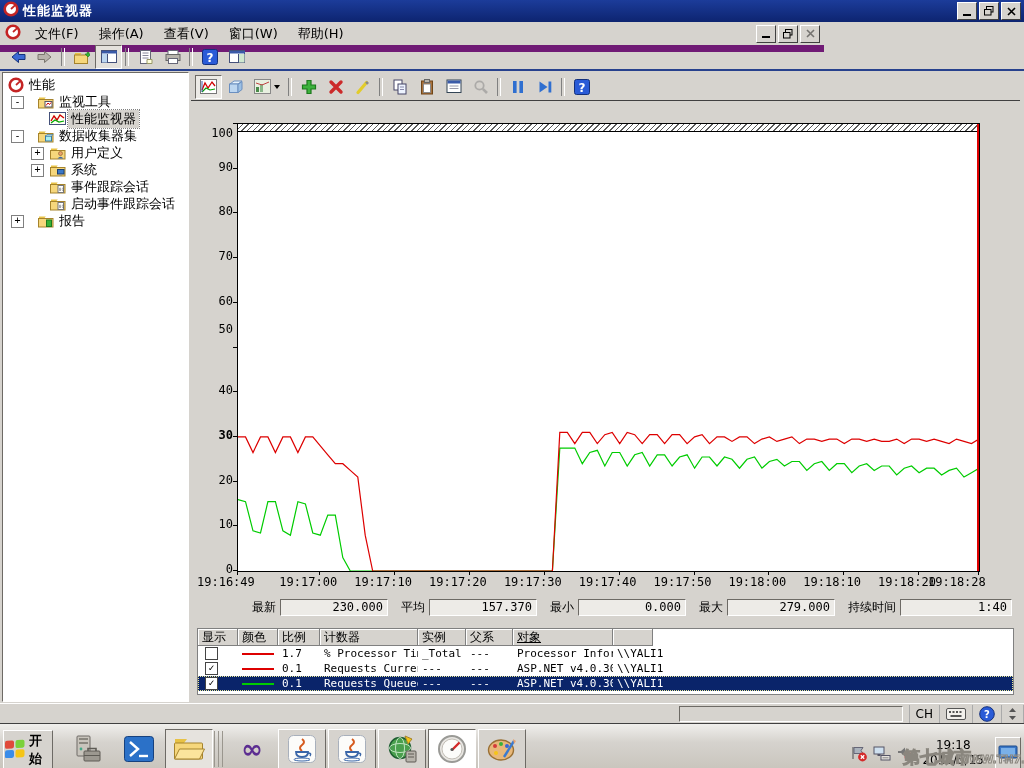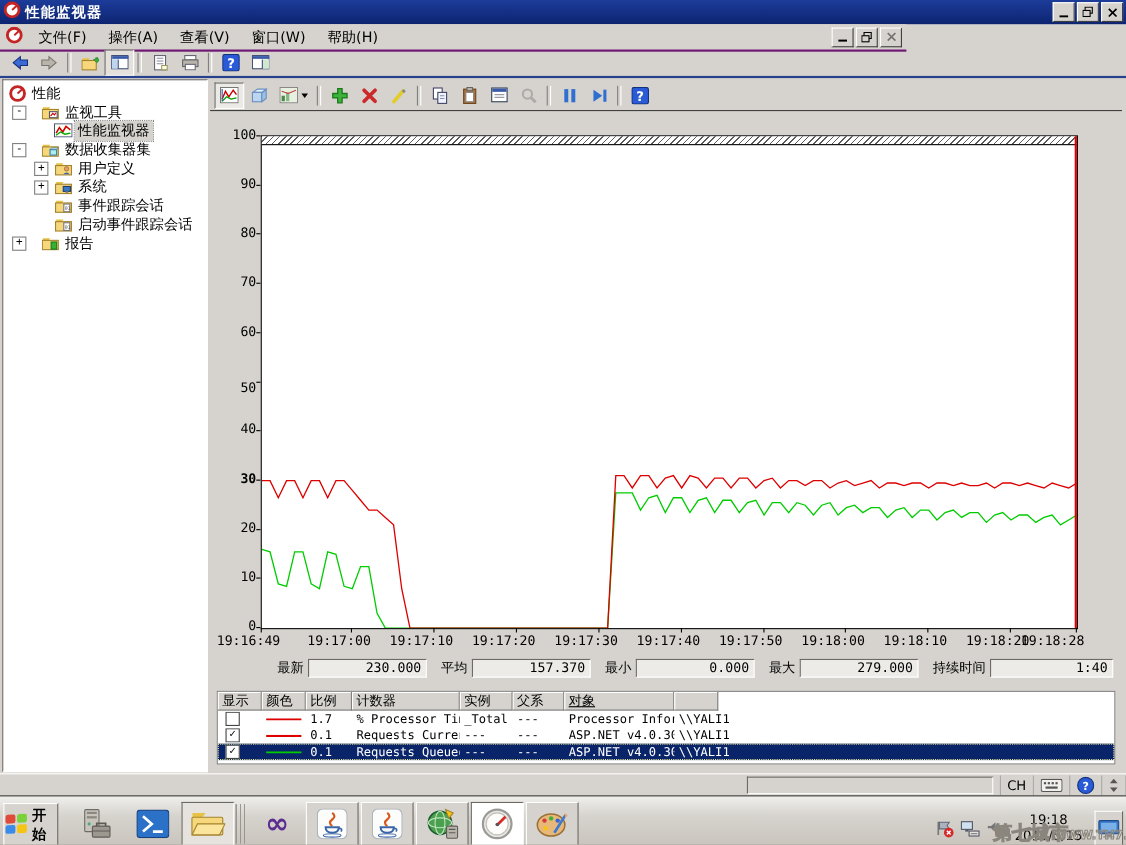--- a/index.html
+++ b/index.html
@@ -12,21 +12,21 @@
   .titlebar{position:absolute;left:0;top:0;width:1024px;height:22px;
             background:linear-gradient(#1c3c9a,#0d2470);display:flex;align-items:center;color:#fff;}
   .titlebar .app-ico{margin-left:3px;}
   .title-text{font-weight:bold;font-size:13px;margin-left:4px;letter-spacing:1px;}
   .win-controls{margin-left:auto;display:flex;gap:2px;margin-right:3px;}
   .ctl-btn{width:18px;height:16px;background:#d6d3ce;border:1px solid;
            border-color:#fff #404040 #404040 #fff;display:flex;align-items:center;justify-content:center;}
   .ctl-btn.disabled svg{opacity:.45;}
   
   .menubar{position:absolute;left:0;top:22px;width:824px;height:23px;background:#d6d3ce;
-           display:flex;align-items:center;border-bottom:2px solid #701a75;}
+           display:flex;align-items:center;border-bottom:7px solid #701a75;}
   .menubar .app-ico{margin:0 4px 0 5px;}
   .menu-item{padding:2px 10px;font-size:13px;}
   .child-controls{margin-left:auto;display:flex;gap:2px;margin-right:4px;}
   
   .toolbar-main{position:absolute;left:0;top:45px;width:1024px;height:24px;display:flex;align-items:center;padding-left:4px;}
   .blue-sep{position:absolute;left:0;top:69px;width:1024px;height:2px;background:#27418d;}
   .tbtn{width:25px;height:22px;display:flex;align-items:center;justify-content:center;border:1px solid transparent;}
   .tbtn.pressed{border-color:#6d6a65 #ffffff #ffffff #6d6a65;background:#e4e1dc;}
   .tbtn.toggled{border-color:#6d6a65 #ffffff #ffffff #6d6a65;background:#eceae6;}
   .tbtn.disabled{opacity:.55;}
@@ -425,31 +425,31 @@
       <div class="ylabel" style="left: 199px; top: 562px;">0</div>
       <div class="ytick" style="top: 570px;"></div>
       <div class="ylabel" style="left: 199px; top: 517.3px;">10</div>
       <div class="ytick" style="top: 525.3px;"></div>
       <div class="ylabel" style="left: 199px; top: 472.6px;">20</div>
       <div class="ytick" style="top: 480.6px;"></div>
       <div class="ylabel" style="left: 199px; top: 427.9px; font-weight: bold;">30</div>
       <div class="ytick" style="top: 435.9px;"></div>
       <div class="ylabel" style="left: 199px; top: 383.2px;">40</div>
       <div class="ytick" style="top: 391.2px;"></div>
-      <div class="ylabel" style="left: 199px; top: 345px;">50</div>
+      <div class="ylabel" style="left: 199px; top: 322px;">50</div>
       <div class="ytick" style="top: 346.5px;"></div>
       <div class="ylabel" style="left: 199px; top: 293.8px;">60</div>
       <div class="ytick" style="top: 301.8px;"></div>
       <div class="ylabel" style="left: 199px; top: 249.1px;">70</div>
       <div class="ytick" style="top: 257.1px;"></div>
       <div class="ylabel" style="left: 199px; top: 204.4px;">80</div>
       <div class="ytick" style="top: 212.4px;"></div>
       <div class="ylabel" style="left: 199px; top: 159.7px;">90</div>
       <div class="ytick" style="top: 167.7px;"></div>
-      <div class="ylabel" style="left: 199px; top: 115px;">100</div>
+      <div class="ylabel" style="left: 199px; top: 126px;">100</div>
       <div class="ytick" style="top: 123px;"></div>
     </div>
   <div class="plot">
     <div class="hatch"></div>
     <svg id="chart-svg" width="741" height="447" viewBox="0 0 741 447" style="position:absolute;left:0;top:0;">
         <polyline points="0.0,375.5 7.5,377.7 15.0,406.8 22.5,409.0 29.9,377.7 37.4,377.7 44.9,406.8 52.4,411.2 59.9,377.7 67.4,379.9 74.8,409.0 82.3,411.2 89.8,391.1 97.3,391.1 104.8,433.6 112.3,447.0 119.8,447.0 127.2,447.0 134.7,447.0 142.2,447.0 149.7,447.0 157.2,447.0 164.7,447.0 172.2,447.0 179.6,447.0 187.1,447.0 194.6,447.0 202.1,447.0 209.6,447.0 217.1,447.0 224.5,447.0 232.0,447.0 239.5,447.0 247.0,447.0 254.5,447.0 262.0,447.0 269.5,447.0 276.9,447.0 284.4,447.0 291.9,447.0 299.4,447.0 306.9,447.0 314.4,447.0 321.8,324.1 329.3,324.1 336.8,324.1 344.3,339.7 351.8,328.5 359.3,326.3 366.8,342.0 374.2,328.5 381.7,328.5 389.2,342.0 396.7,330.8 404.2,328.5 411.7,342.0 419.2,330.8 426.6,330.8 434.1,342.0 441.6,333.0 449.1,330.8 456.6,344.2 464.1,333.0 471.5,333.0 479.0,342.0 486.5,333.0 494.0,335.3 501.5,344.2 509.0,335.3 516.5,333.0 523.9,344.2 531.4,337.5 538.9,335.3 546.4,342.0 553.9,337.5 561.4,337.5 568.8,346.4 576.3,339.7 583.8,337.5 591.3,346.4 598.8,339.7 606.3,339.7 613.8,348.7 621.2,342.0 628.7,339.7 636.2,346.4 643.7,342.0 651.2,342.0 658.7,350.9 666.2,344.2 673.6,342.0 681.1,348.7 688.6,344.2 696.1,344.2 703.6,350.9 711.1,346.4 718.5,344.2 726.0,353.1 733.5,348.7 741.0,344.2" fill="none" stroke="#00cc00" stroke-width="1.2"></polyline>
         <polyline points="0.0,312.9 7.5,312.9 15.0,328.5 22.5,312.9 29.9,312.9 37.4,328.5 44.9,312.9 52.4,312.9 59.9,328.5 67.4,312.9 74.8,312.9 82.3,321.8 89.8,330.8 97.3,339.7 104.8,339.7 112.3,346.4 119.8,353.1 127.2,411.2 134.7,447.0 142.2,447.0 149.7,447.0 157.2,447.0 164.7,447.0 172.2,447.0 179.6,447.0 187.1,447.0 194.6,447.0 202.1,447.0 209.6,447.0 217.1,447.0 224.5,447.0 232.0,447.0 239.5,447.0 247.0,447.0 254.5,447.0 262.0,447.0 269.5,447.0 276.9,447.0 284.4,447.0 291.9,447.0 299.4,447.0 306.9,447.0 314.4,447.0 321.8,308.4 329.3,308.4 336.8,319.6 344.3,308.4 351.8,308.4 359.3,319.6 366.8,310.7 374.2,308.4 381.7,319.6 389.2,308.4 396.7,310.7 404.2,319.6 411.7,310.7 419.2,310.7 426.6,319.6 434.1,310.7 441.6,310.7 449.1,319.6 456.6,312.9 464.1,310.7 471.5,319.6 479.0,312.9 486.5,312.9 494.0,317.4 501.5,312.9 509.0,312.9 516.5,319.6 523.9,315.1 531.4,312.9 538.9,317.4 546.4,315.1 553.9,312.9 561.4,319.6 568.8,315.1 576.3,315.1 583.8,317.4 591.3,315.1 598.8,315.1 606.3,319.6 613.8,315.1 621.2,315.1 628.7,317.4 636.2,315.1 643.7,317.4 651.2,317.4 658.7,315.1 666.2,319.6 673.6,315.1 681.1,315.1 688.6,317.4 696.1,315.1 703.6,317.4 711.1,319.6 718.5,315.1 726.0,317.4 733.5,319.6 741.0,315.1" fill="none" stroke="#dd0000" stroke-width="1.2"></polyline>
       </svg>
     <div class="timeline-marker"></div>
   </div>

